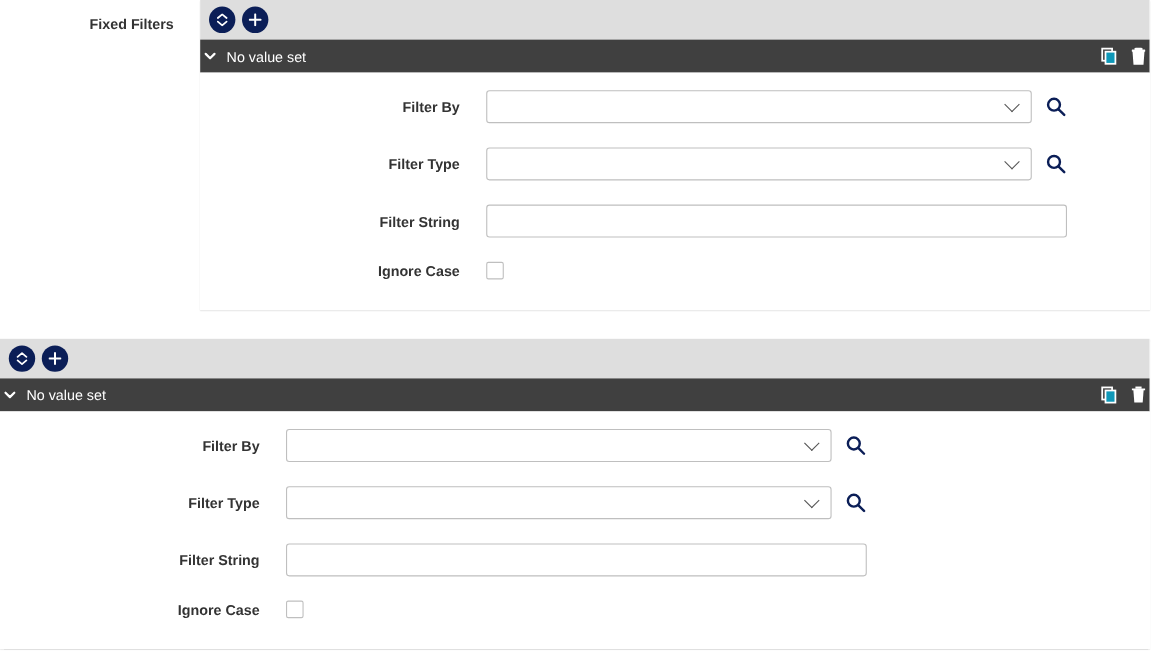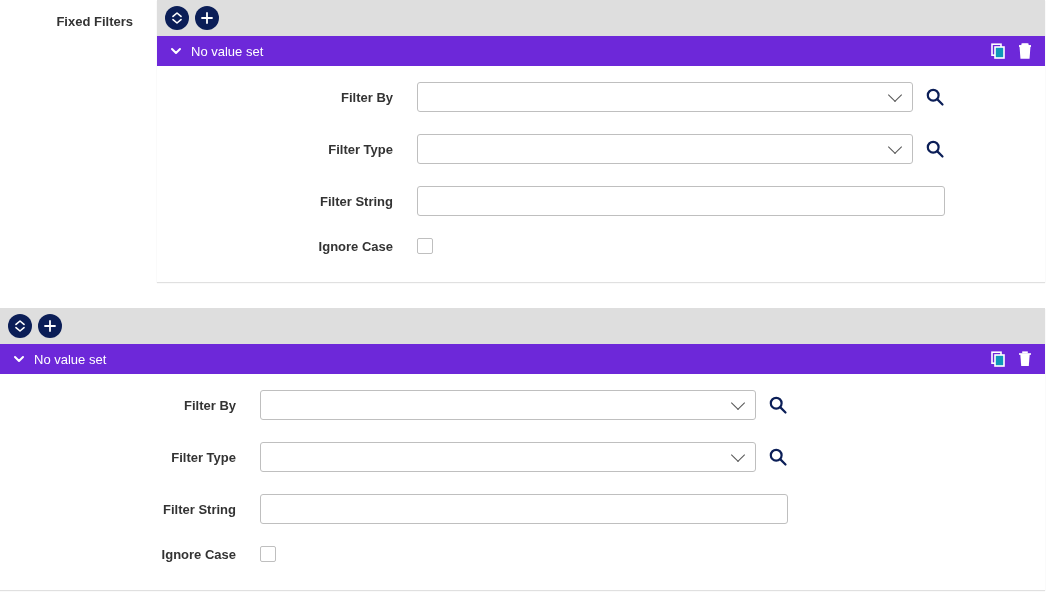--- a/index.html
+++ b/index.html
@@ -9,21 +9,21 @@
     font-size: 13px;
     color: #333;
     background: #fff;
   }
   .section {
     display: flex;
     align-items: flex-start;
     margin-bottom: 26px;
   }
   .section-label {
-    width: 157px;
+    width: 182px;
     padding-top: 14px;
     padding-right: 24px;
     text-align: right;
     font-weight: 700;
     color: #333;
     flex-shrink: 0;
     padding-left: 48px;
   }
   .panel {
     flex: 1;
@@ -43,25 +43,25 @@
     border-radius: 50%;
     background: #0b1e57;
     color: #fff;
     display: flex;
     align-items: center;
     justify-content: center;
     cursor: pointer;
   }
   .circle-btn svg { display: block; }
   .item-header {
-    background: #6d28d9;
+    background: #404040;
     color: #fff;
     display: flex;
     align-items: center;
-    padding: 6px 12px;
+    padding: 6px 2px;
     font-size: 13px;
   }
   .item-header .chev {
     margin-right: 8px;
     display: flex;
     align-items: center;
   }
   .item-header .title { flex: 1; }
   .item-header .actions {
     display: flex;

